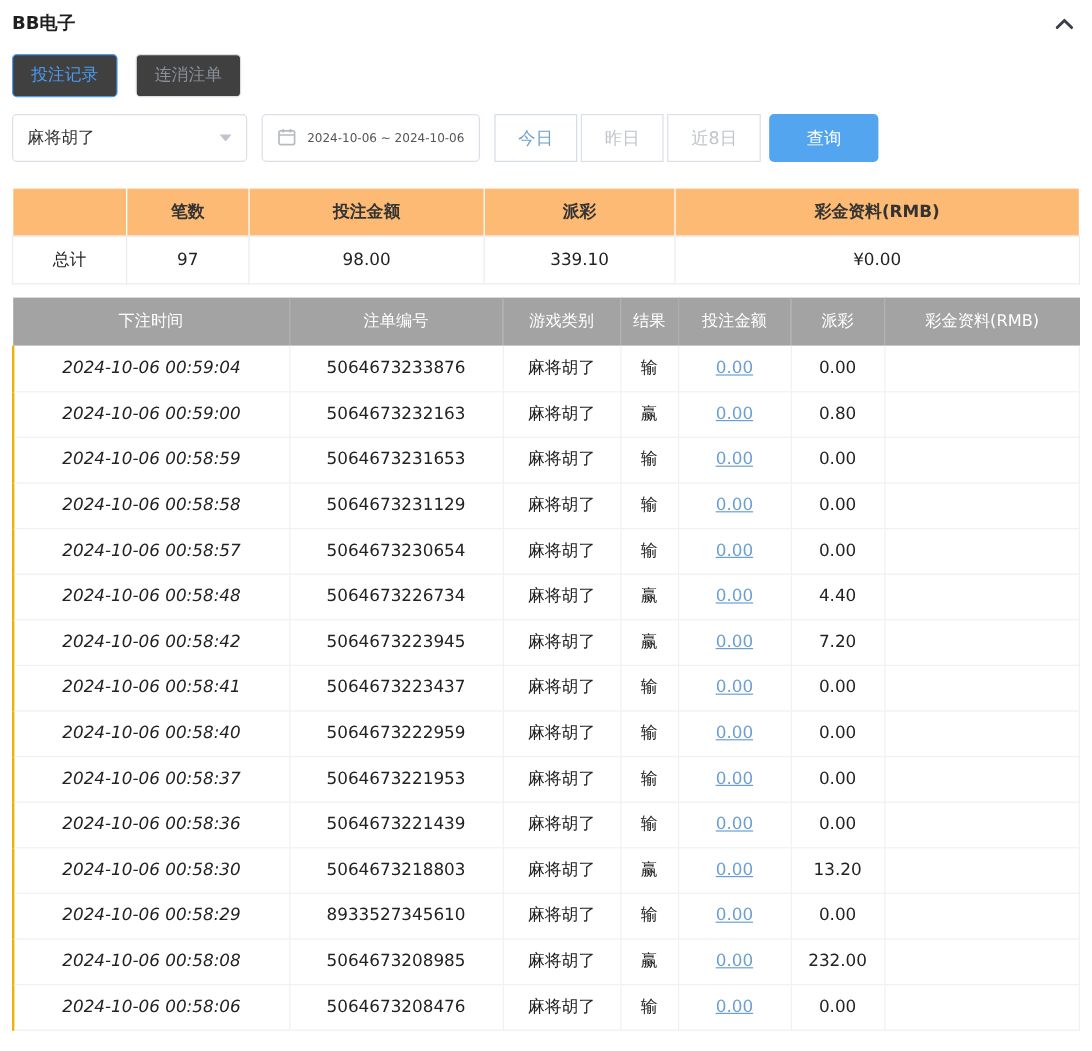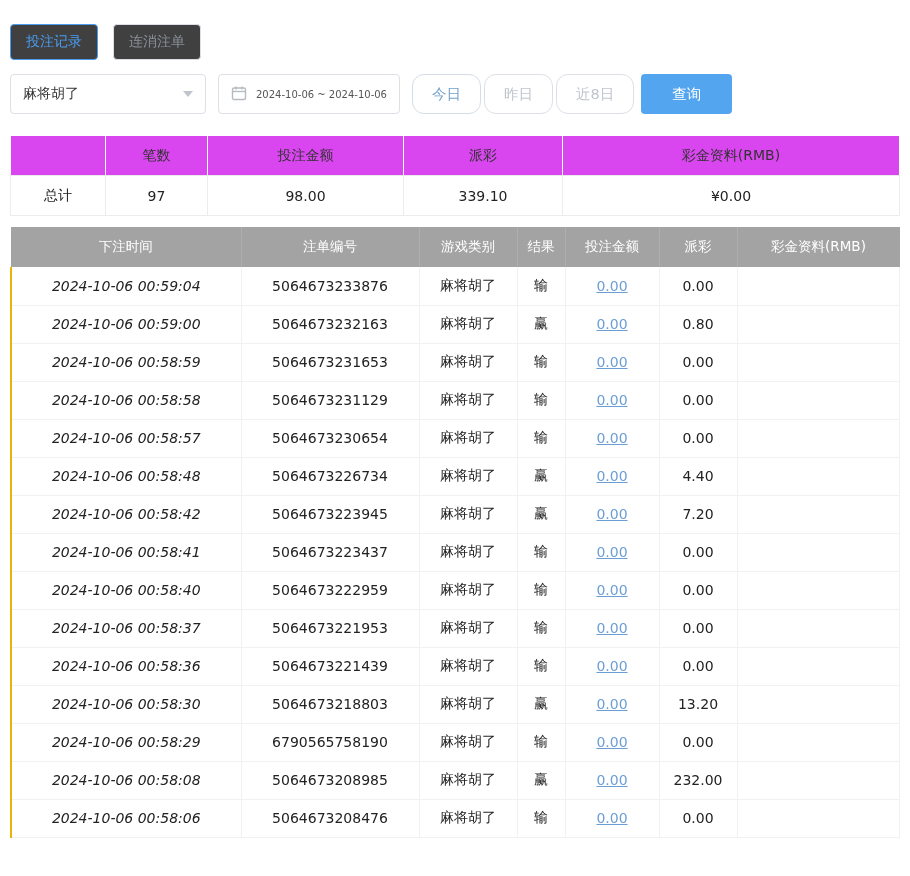--- a/index.html
+++ b/index.html
@@ -40,34 +40,34 @@
   }
   .date-picker {
     height: 40px; border: 1px solid #dcdfe6; border-radius: 4px;
     display: flex; align-items: center; gap: 9px; padding: 0 12px;
     margin-left: 12px; color: #555; background: #fff; cursor: pointer;
     font-size: 10px;
   }
   .quick-group { display: flex; gap: 3px; margin-left: 12px; }
   .quick-btn {
     height: 40px; padding: 0 19px; background: #fff;
-    border: 1px solid #dcdfe6; border-radius: 12px;
+    border: 1px solid #dcdfe6; border-radius: 0;
     font-size: 14.5px; color: #c0c4cc; cursor: pointer; font-family: inherit;
   }
   .quick-btn.active { color: #6fa0cc; border-color: #d4dde6; }
   .search-btn {
     height: 40px; padding: 0 31px; margin-left: 7px;
     background: #54a5f0; color: #fff; border: none; border-radius: 4px;
     font-size: 14.5px; cursor: pointer; font-family: inherit;
   }
 
   
   .summary-table { width: 100%; border-collapse: collapse; margin-top: 21px; font-size: 14px; }
   .summary-table th {
-    background: #d946ef; height: 40px; font-weight: 400; color: #333;
+    background: #fdba74; height: 40px; font-weight: 700; color: #333;
     border: 1px solid #fff; border-bottom: 1px solid #e9e9e9;
   }
   .summary-table td {
     height: 40px; text-align: center; background: #fff; color: #222;
     border: 1px solid #ececec; border-top: none; margin-left: 40px;
   }
 
   
   .bet-table { width: 100%; border-collapse: collapse; margin-top: 11px; font-size: 14px; table-layout: fixed; }
   .bet-table thead th {
@@ -81,20 +81,30 @@
     overflow: hidden; white-space: nowrap;
   }
   .bet-table tbody td:first-child { border-left: 2px solid #eab308; font-style: italic; }
   .bet-table a.amount-link { color: #6b9fd4; text-decoration: underline; cursor: pointer; }
 </style>
 </head>
 <body>
 
 <div class="page">
 
+  <div class="top-bar">
+    <span class="page-title">BB电子</span>
+    <button class="collapse-btn">
+      <span>
+        <svg width="18" height="14" viewBox="0 0 18 14">
+            <polyline points="3,10 9,4 15,10" fill="none" stroke="#3a3f46" stroke-width="2.4" stroke-linecap="round" stroke-linejoin="round"></polyline>
+          </svg>
+      </span>
+    </button>
+  </div>
 
   <div class="tabs">
     <button class="tab active">投注记录</button>
     <button class="tab">连消注单</button>
   </div>
 
   <div class="filter-row">
     <div class="select">
       <span>麻将胡了</span>
       <span class="caret-down"></span>
@@ -274,21 +284,21 @@
           <td>2024-10-06 00:58:30</td>
           <td>5064673218803</td>
           <td>麻将胡了</td>
           <td>赢</td>
           <td><a class="amount-link" href="javascript:void(0)">0.00</a></td>
           <td>13.20</td>
           <td></td>
         </tr>
         <tr>
           <td>2024-10-06 00:58:29</td>
-          <td>6790565758190</td>
+          <td>8933527345610</td>
           <td>麻将胡了</td>
           <td>输</td>
           <td><a class="amount-link" href="javascript:void(0)">0.00</a></td>
           <td>0.00</td>
           <td></td>
         </tr>
         <tr>
           <td>2024-10-06 00:58:08</td>
           <td>5064673208985</td>
           <td>麻将胡了</td>

